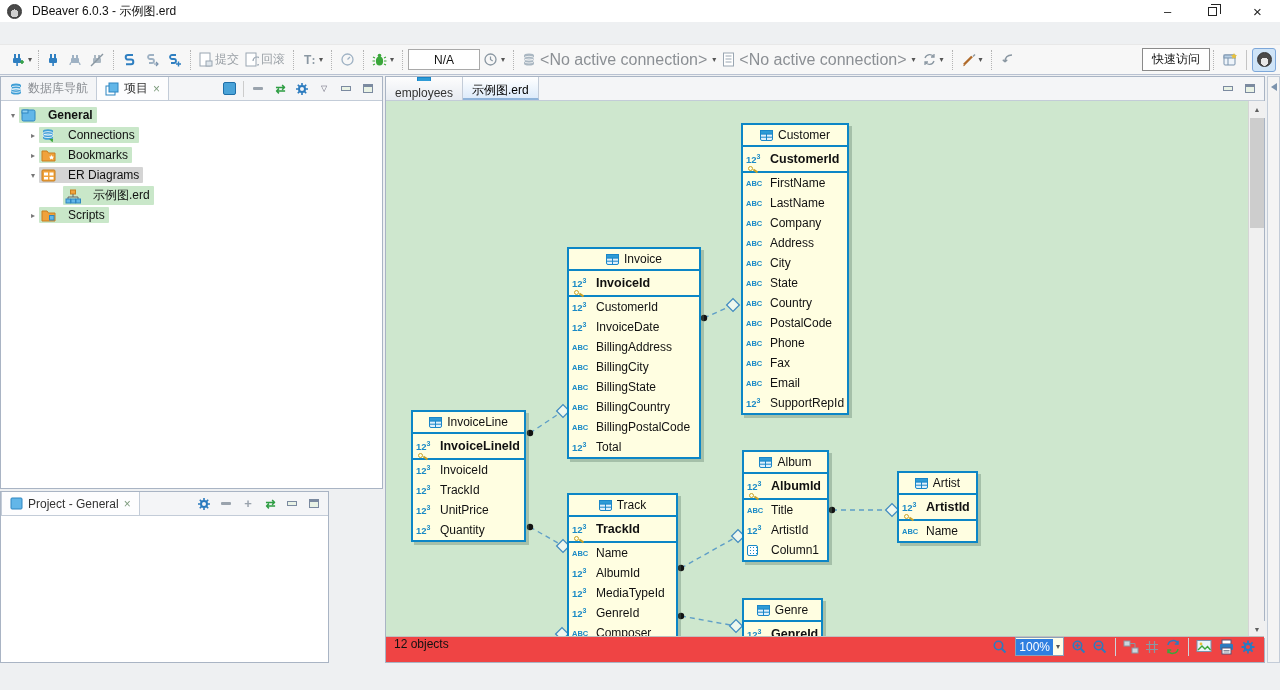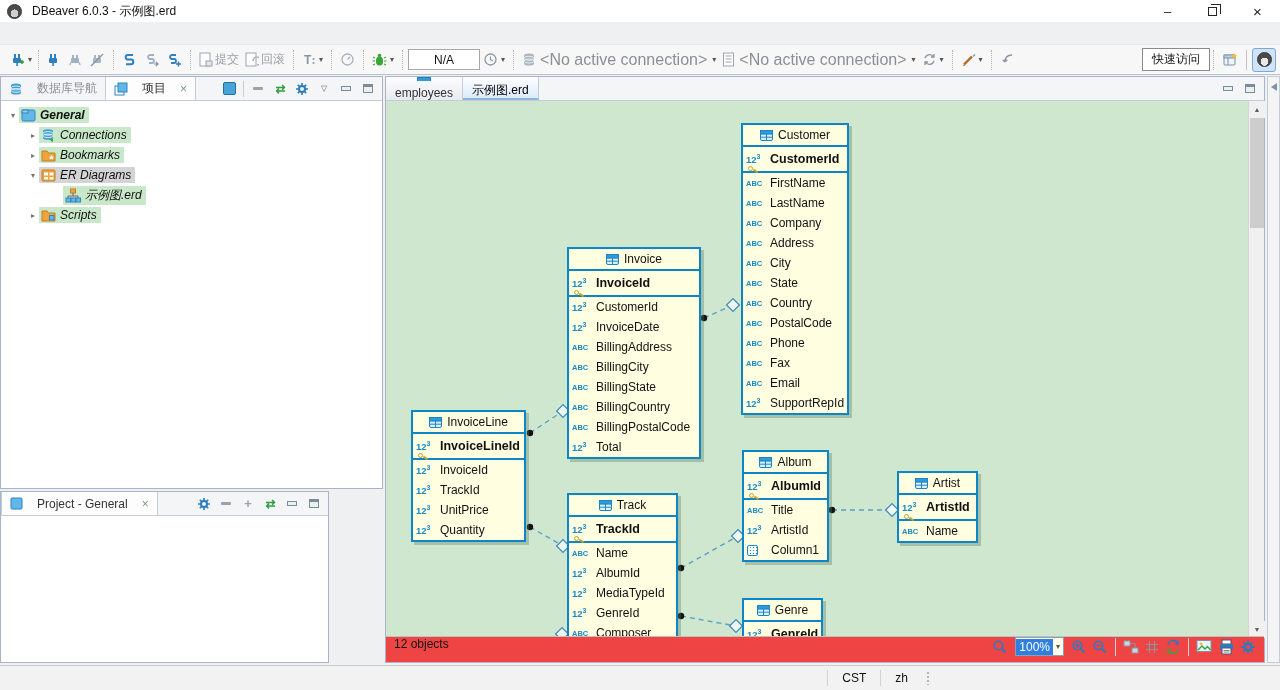--- a/index.html
+++ b/index.html
@@ -43,38 +43,38 @@
   .persp-btn { display:flex; align-items:center; justify-content:center; width:24px; height:24px;
     border-radius:3px; margin-left:2px; }
   .persp-btn.active { background:#cfe4f7; border:1px solid #7da7d9; }
   .beaver-ic { width:15px; height:15px; border-radius:50%;
     background:radial-gradient(circle at 50% 68%, #e8e8e8 0 4px, #4a4a4a 4px); border:1px solid #333; }
 
   
   .panel { position:absolute; background:#fff; border:1px solid #a9b4c4; }
   .ptabbar { height:24px; background:#f4f5f7; border-bottom:1px solid #c3ccd8; display:flex;
     align-items:stretch; }
-  .ptab { display:flex; align-items:center; gap:14px; padding:0 8px; font-size:12px; color:#333; }
+  .ptab { display:flex; align-items:center; gap:5px; padding:0 8px; font-size:12px; color:#333; }
   .ptab.active { background:#fdfdfe; border-right:1px solid #c3ccd8; border-left:1px solid #c3ccd8; }
   .ptab .close-x { color:#7d9b7d; font-size:12px; }
   .ptool { margin-left:auto; display:flex; align-items:center; gap:6px; padding-right:6px; }
   .mini-ic { display:flex; align-items:center; justify-content:center; width:16px; height:16px; }
   .sq-min { width:10px; height:5px; border:1px solid #7b8aa0; background:#e9f2e5; }
   .sq-max { width:10px; height:9px; border:1px solid #7b8aa0; background:#e9f2e5; border-top:3px solid #7b8aa0; }
   .view-menu { color:#667; font-size:8px; }
   .dash-ic { width:10px; height:3px; background:#9aa3ad; border-radius:1px; }
   .plus-ic { color:#9aa3ad; font-weight:bold; font-size:13px; }
   .sync-ic { color:#2f9e44; font-size:12px; font-weight:bold; letter-spacing:-1px; }
   .blue-square-ic { width:13px; height:13px; background:#4aa3d8; border:1px solid #1f6fa8; border-radius:2px; }
 
   
   #tree { padding-top:4px; }
   .trow { display:flex; align-items:center; height:20px; }
   .expander { width:12px; text-align:center; color:#777; font-size:8px; }
-  .chip { display:inline-flex; align-items:center; gap:4px; padding:1px 4px 1px 2px; border-radius:1px;font-style:italic; }
+  .chip { display:inline-flex; align-items:flex-end; gap:12px; padding:1px 4px 1px 2px; border-radius:1px; }
   .chip.green { background:#c9e7c9; }
   .chip.selected { background:#d4d4d4; }
   .bold { font-weight:bold; }
 
   
   #editor { position:absolute; left:385px; top:76px; width:880px; height:587px;
     border:1px solid #a9b4c4; background:#fff; }
   #etabbar { height:24px; background:#f4f5f7; border-bottom:1px solid #c3ccd8; display:flex; }
   .etab { display:flex; align-items:center; gap:5px; padding:0 9px; font-size:12px; color:#333;
     background:linear-gradient(#fdfdfd,#e7ebf1); border-right:1px solid #c3ccd8;flex-direction:column; }
@@ -971,22 +971,14 @@
             <path d="M8 1.5v3 M8 11.5v3 M1.5 8h3 M11.5 8h3 M3.4 3.4l2.1 2.1 M10.5 10.5l2.1 2.1 M12.6 3.4l-2.1 2.1 M5.5 10.5l-2.1 2.1" stroke="#2b7bbf" stroke-width="1.8"></path>
           </svg>
       </span>
     </div>
   </div>
 
   <div id="fastview">
     <div class="fv-ic"></div>
   </div>
 
-  <div id="statusbar">
-    <span class="sb-right">
-      <span class="sb-cell">CST</span>
-      <span class="sb-cell">zh</span>
-      <span class="sb-grip"></span>
-    </span>
-
-  </div>
 
 </div>
 
 </body></html>

